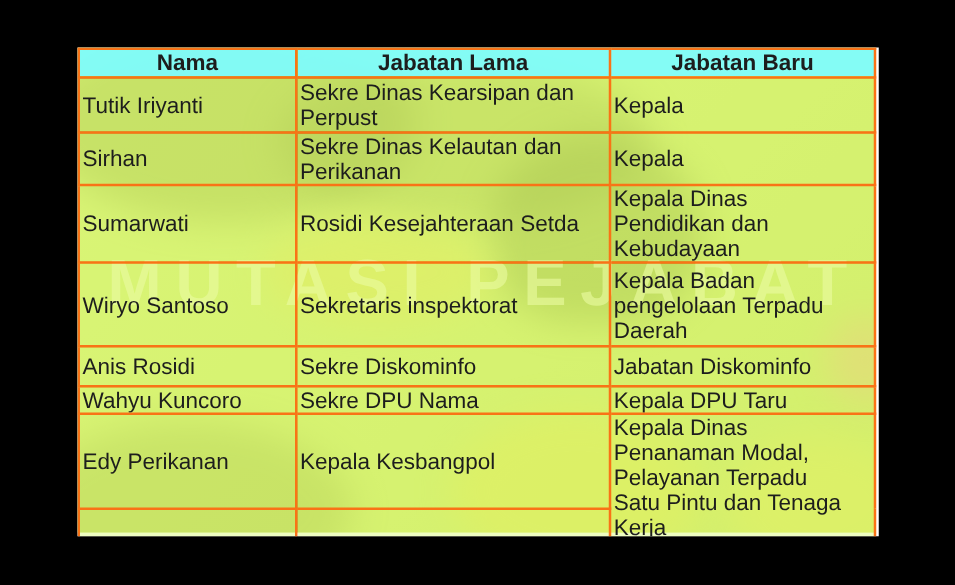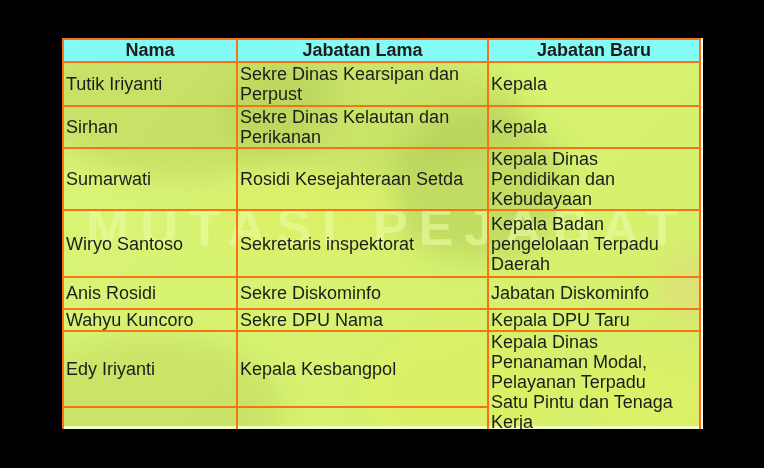--- a/index.html
+++ b/index.html
@@ -114,21 +114,21 @@
             <td>Anis Rosidi</td>
             <td>Sekre Diskominfo</td>
             <td>Jabatan Diskominfo</td>
           </tr>
           <tr style="height: 20px;">
             <td>Wahyu Kuncoro</td>
             <td>Sekre DPU Nama</td>
             <td>Kepala DPU Taru</td>
           </tr>
           <tr style="height: 76px;">
-            <td>Edy Iriyanti</td>
+            <td>Edy Perikanan</td>
             <td>Kepala Kesbangpol</td>
             <td rowspan="2">Kepala Dinas
 Penanaman Modal,
 Pelayanan Terpadu
 Satu Pintu dan Tenaga
 Kerja</td>
           </tr>
           <tr style="height: 26px;">
             <td></td>
             <td></td>

